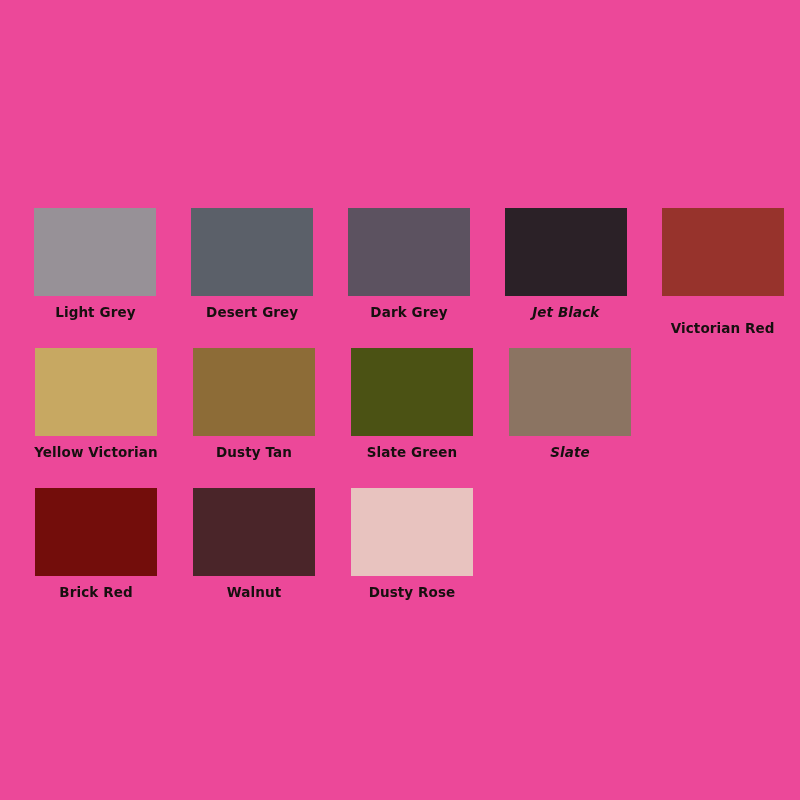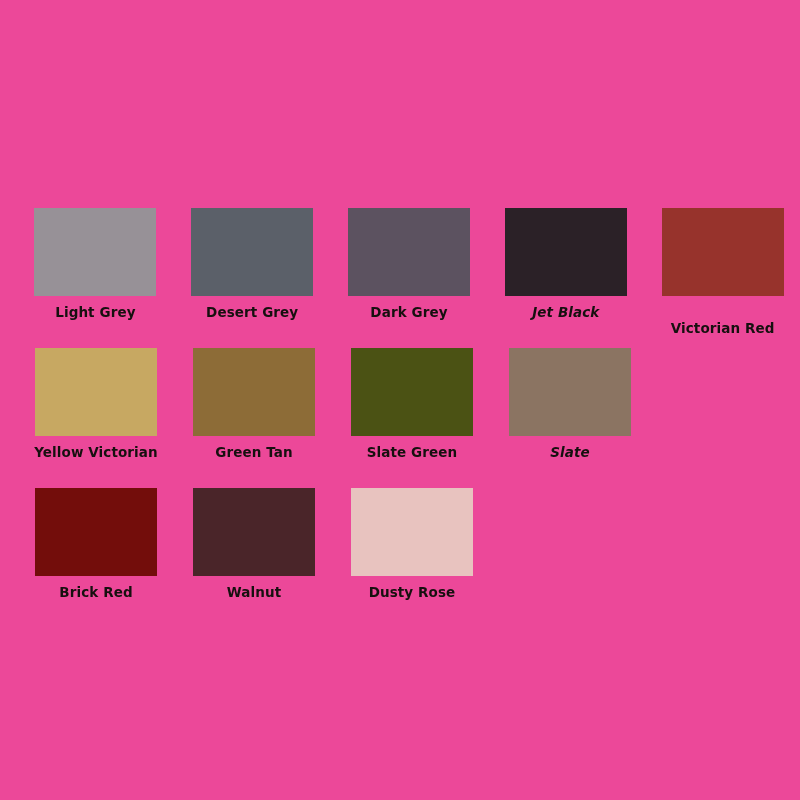--- a/index.html
+++ b/index.html
@@ -93,21 +93,21 @@
     </div>
   </div>
 
   <div class="swatch-row">
     <div class="swatch-cell">
       <div class="swatch-chip" style="background-color: rgb(199, 168, 98);"></div>
       <div class="swatch-label">Yellow Victorian</div>
     </div>
     <div class="swatch-cell">
       <div class="swatch-chip" style="background-color: rgb(141, 108, 55);"></div>
-      <div class="swatch-label">Green Tan</div>
+      <div class="swatch-label">Dusty Tan</div>
     </div>
     <div class="swatch-cell">
       <div class="swatch-chip" style="background-color: rgb(75, 82, 20);"></div>
       <div class="swatch-label">Slate Green</div>
     </div>
     <div class="swatch-cell">
       <div class="swatch-chip" style="background-color: rgb(139, 116, 98);"></div>
       <div class="swatch-label">Slate</div>
     </div>
   </div>

